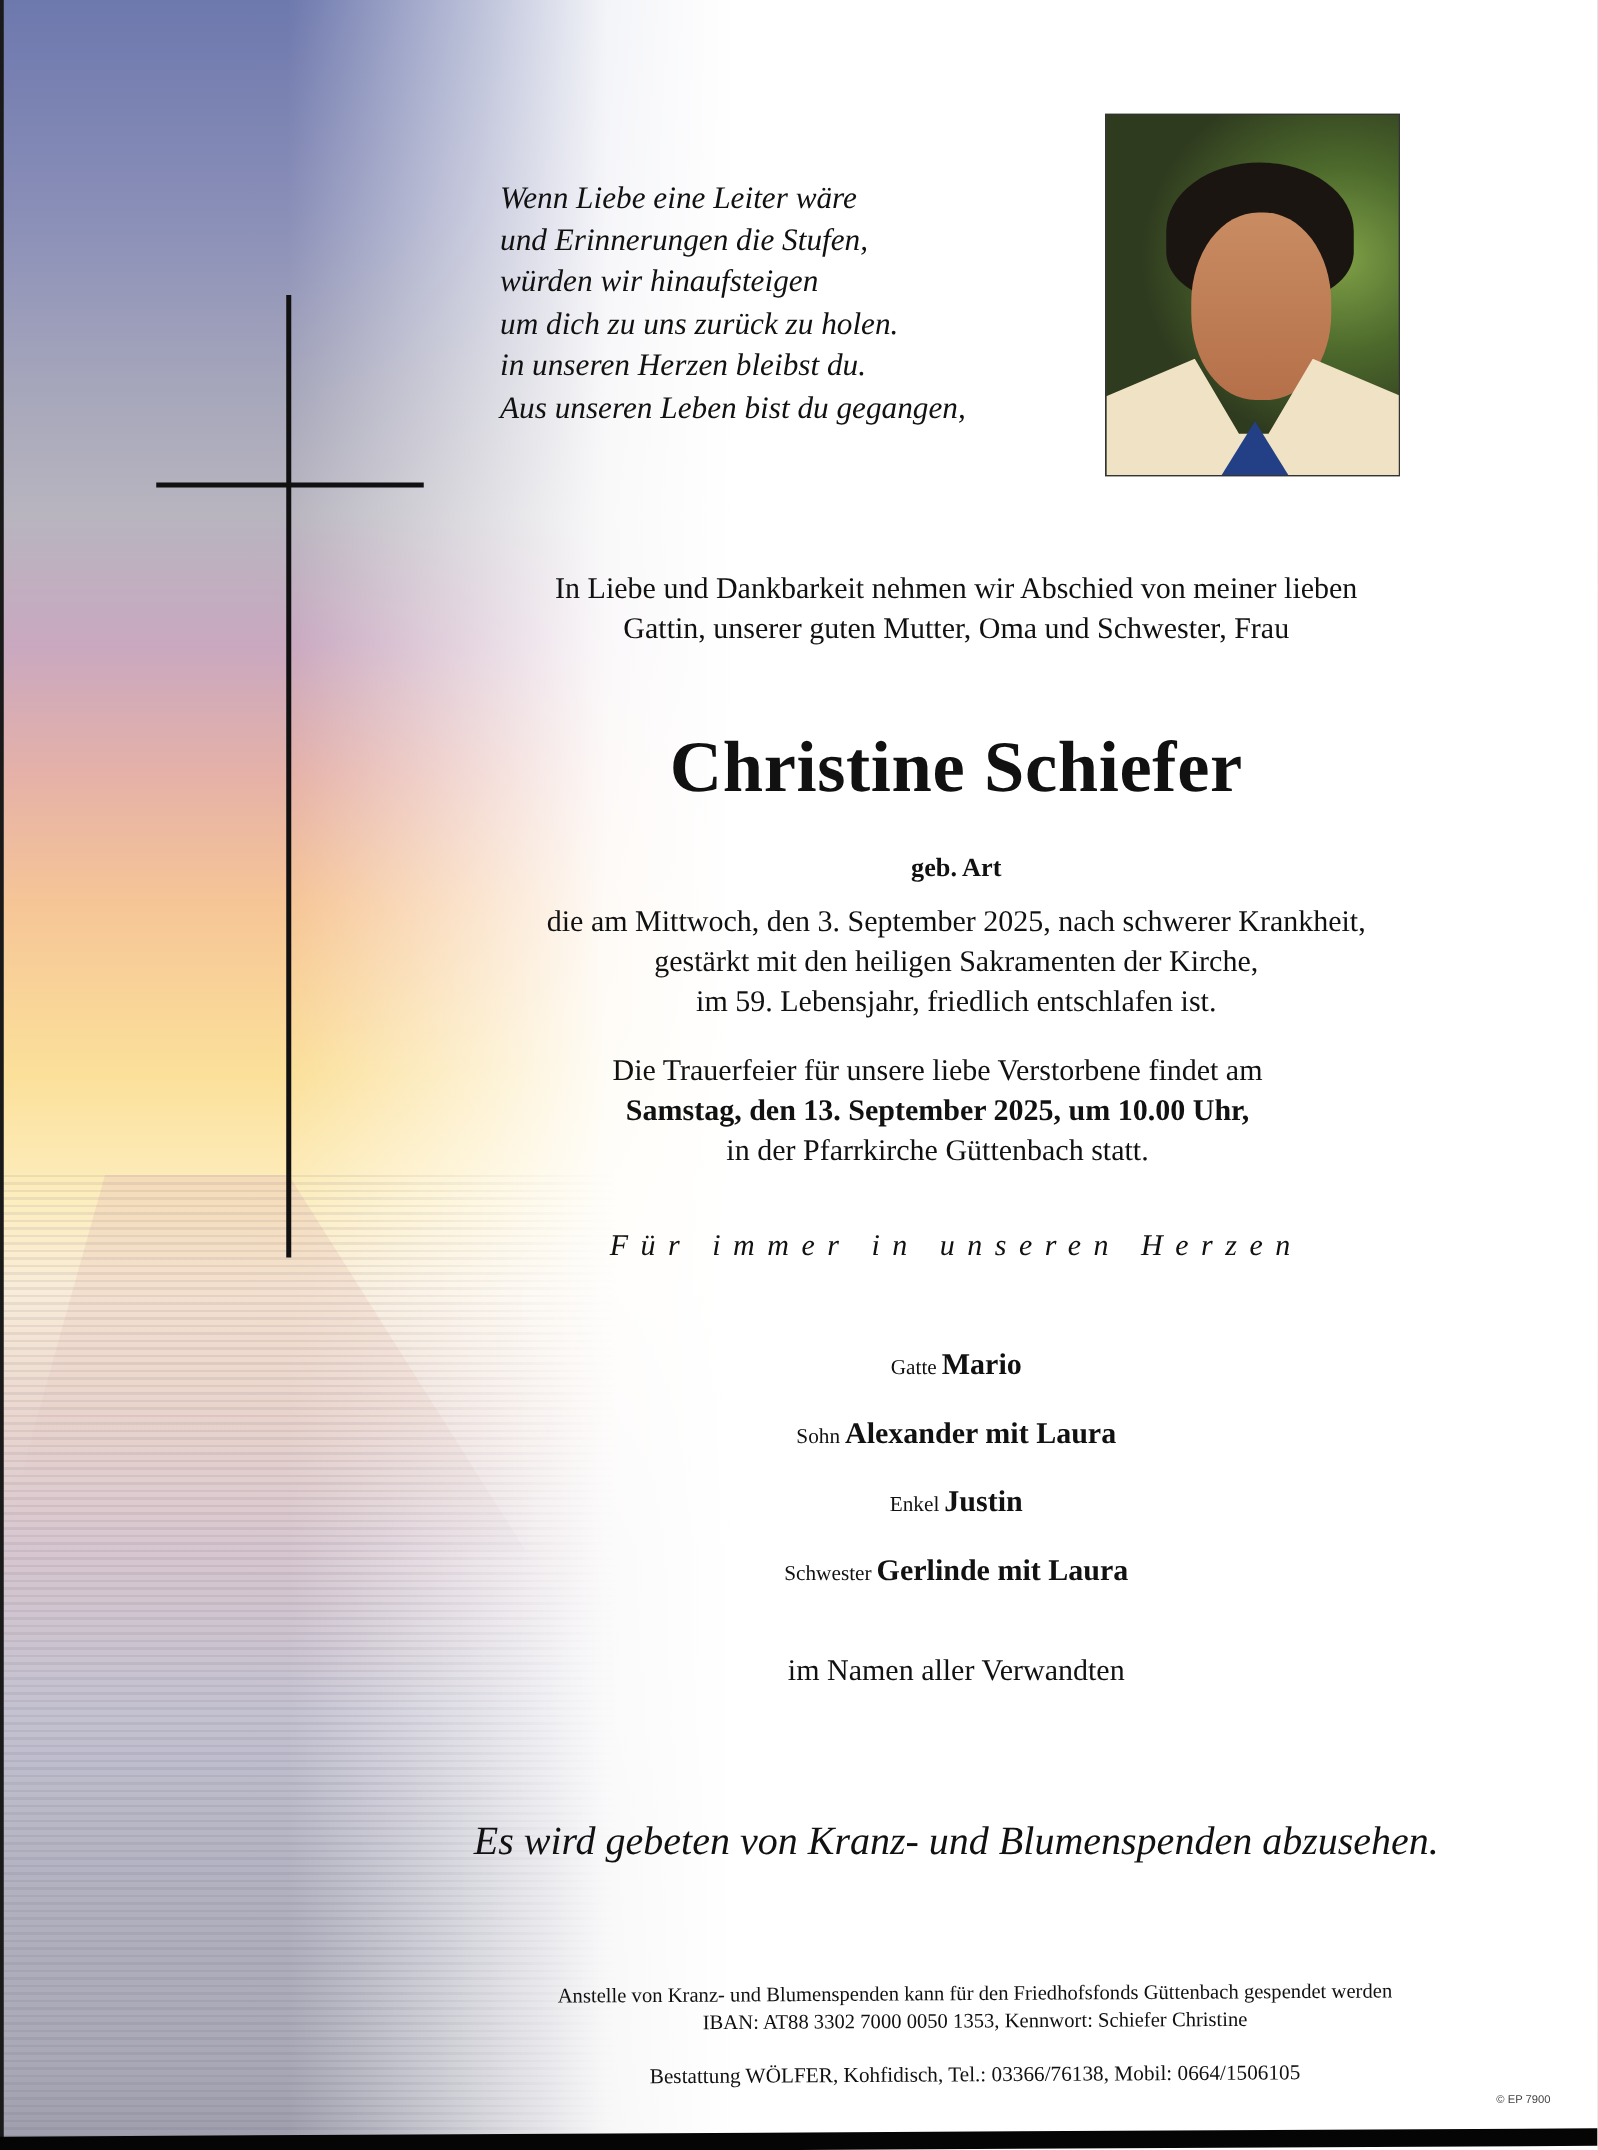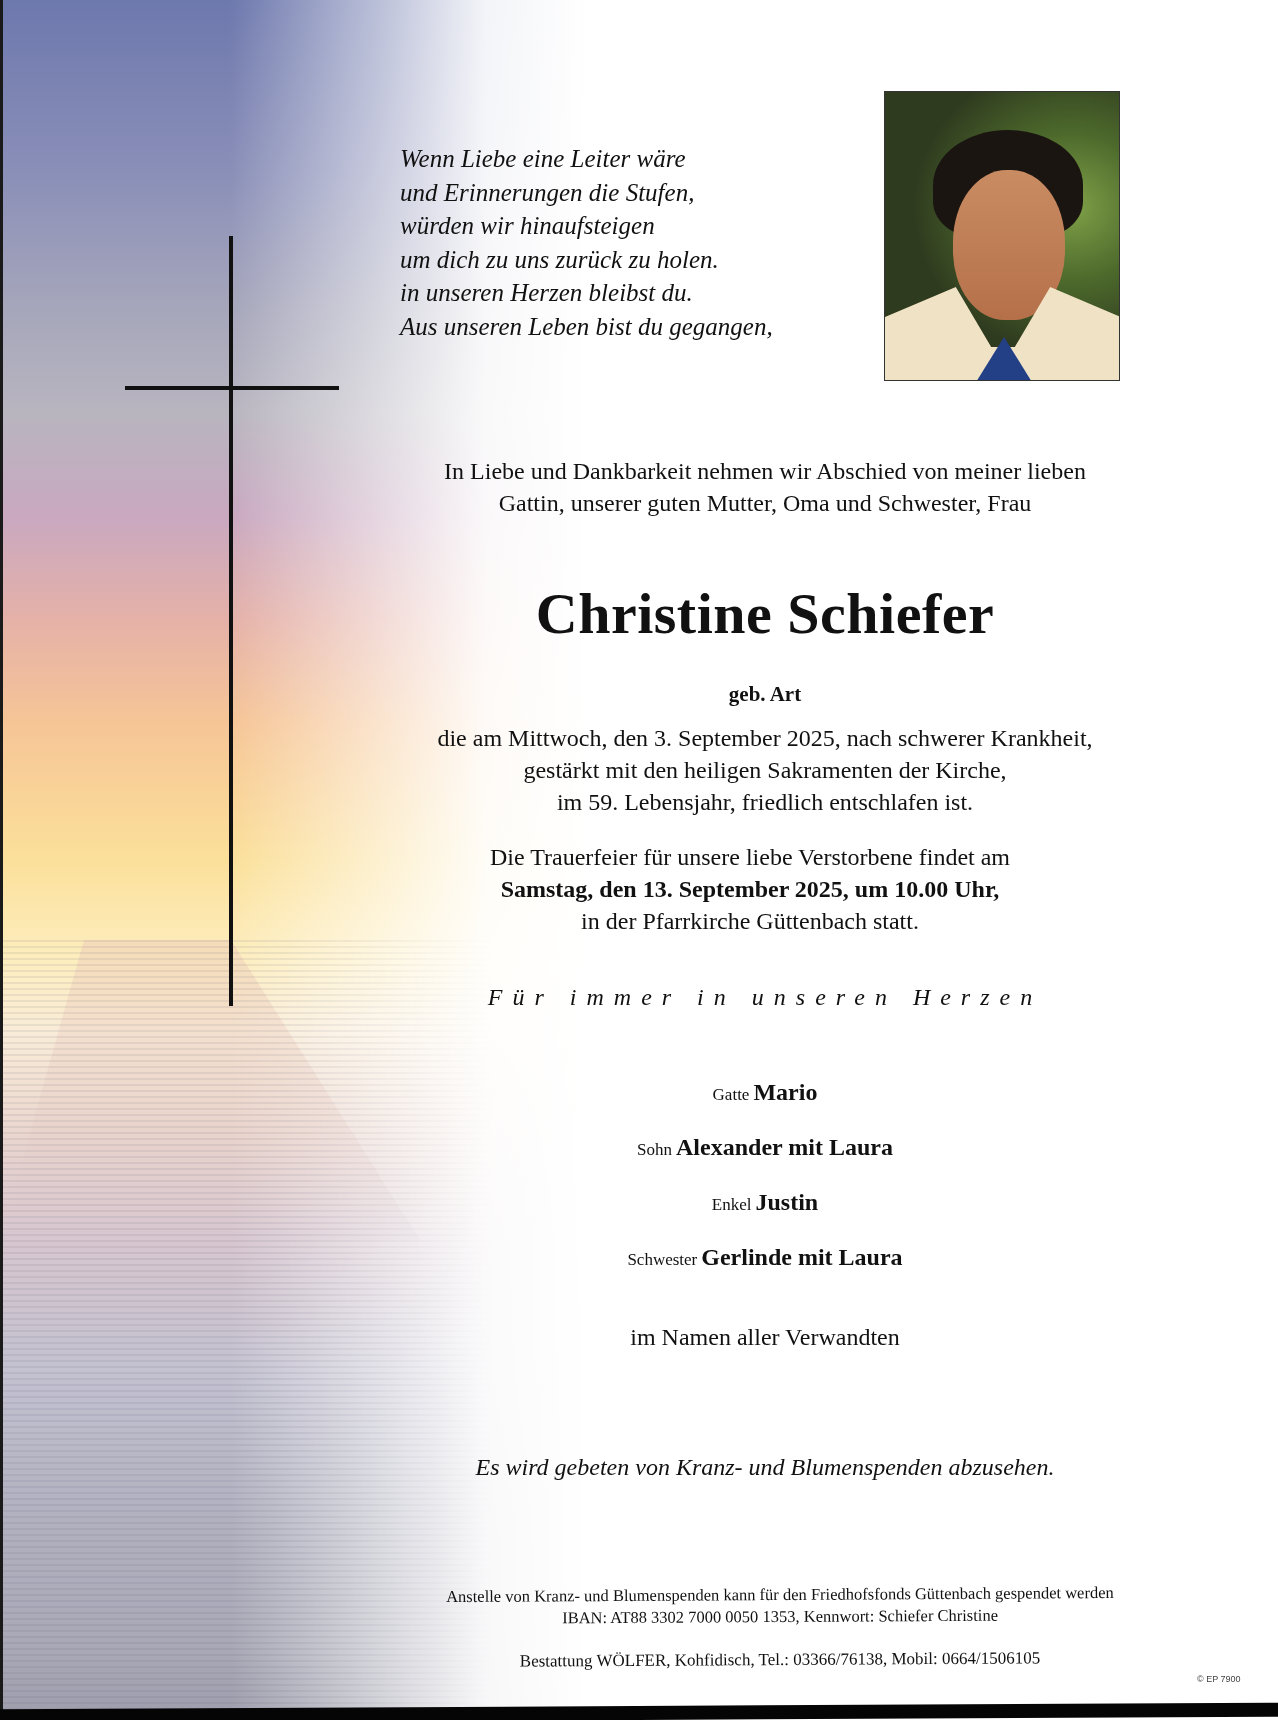--- a/index.html
+++ b/index.html
@@ -79,21 +79,21 @@
   }
   .family { position: absolute; left: 350px; top: 1060px; width: 830px; margin-top: 12px; }
   .family .row { text-align: center; height: 55px; line-height: 40px; }
   .family .rel { font-size: 17px; }
   .family .who { font-size: 24px; font-weight: bold; }
   .closing {
     position: absolute; left: 350px; top: 1324px; width: 830px; text-align: center; font-size: 24px;
   }
   .request {
     position: absolute; left: 350px; top: 1454px; width: 830px; text-align: center;
-    font-style: italic; font-size: 24px;
+    font-style: italic; font-size: 32px;
   }
   .donation {
     position: absolute; left: 350px; top: 1584px; width: 860px; text-align: center;
     font-size: 16.5px; line-height: 22px; transform: rotate(-0.35deg);
   }
   .undertaker {
     position: absolute; left: 350px; top: 1650px; width: 860px; text-align: center;
     font-size: 17px; transform: rotate(-0.35deg);
   }
   .code {

